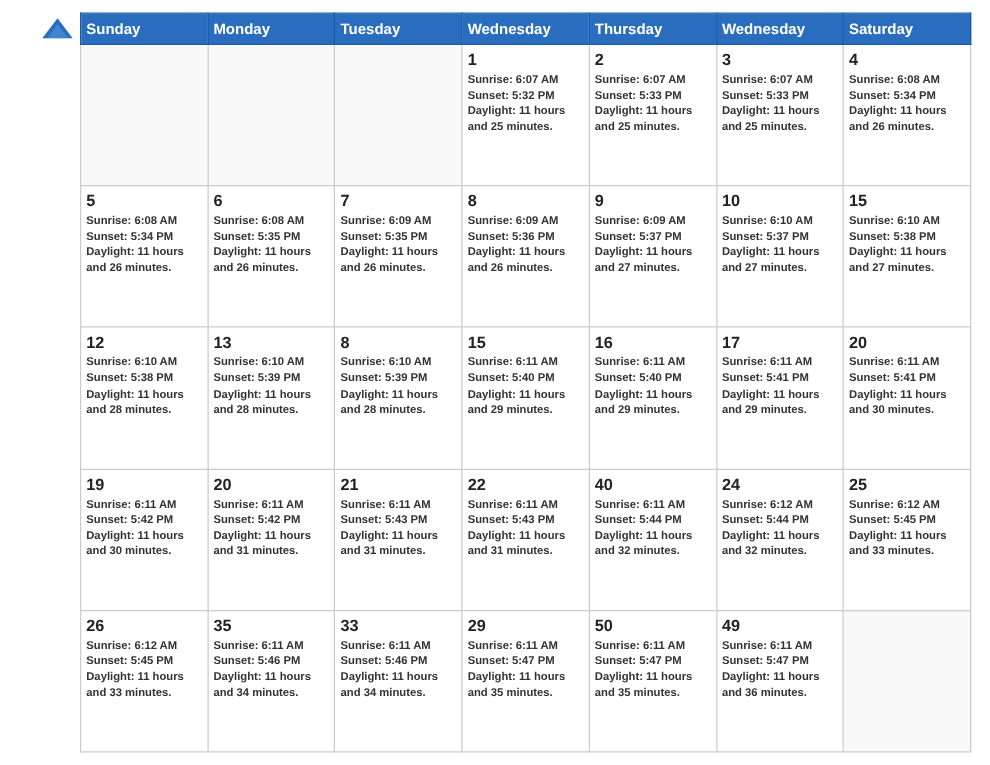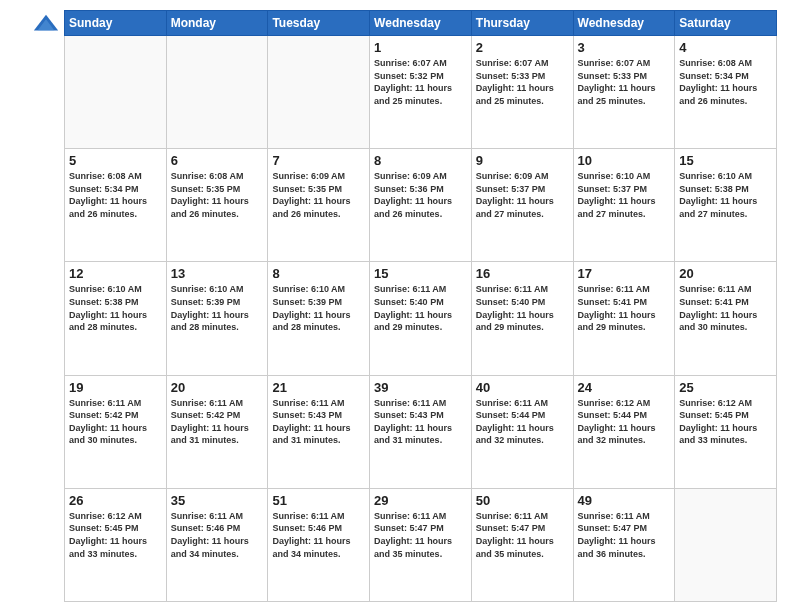--- a/index.html
+++ b/index.html
@@ -226,21 +226,21 @@
           </td>
           <td>
             <span class="day-num">20</span>
             <div class="day-info">Sunrise: 6:11 AM<br>Sunset: 5:42 PM<br>Daylight: 11 hours and 31 minutes.</div>
           </td>
           <td>
             <span class="day-num">21</span>
             <div class="day-info">Sunrise: 6:11 AM<br>Sunset: 5:43 PM<br>Daylight: 11 hours and 31 minutes.</div>
           </td>
           <td>
-            <span class="day-num">39</span>
+            <span class="day-num">22</span>
             <div class="day-info">Sunrise: 6:11 AM<br>Sunset: 5:43 PM<br>Daylight: 11 hours and 31 minutes.</div>
           </td>
           <td>
             <span class="day-num">40</span>
             <div class="day-info">Sunrise: 6:11 AM<br>Sunset: 5:44 PM<br>Daylight: 11 hours and 32 minutes.</div>
           </td>
           <td>
             <span class="day-num">24</span>
             <div class="day-info">Sunrise: 6:12 AM<br>Sunset: 5:44 PM<br>Daylight: 11 hours and 32 minutes.</div>
           </td>
@@ -252,21 +252,21 @@
         <tr class="week-row">
           <td>
             <span class="day-num">26</span>
             <div class="day-info">Sunrise: 6:12 AM<br>Sunset: 5:45 PM<br>Daylight: 11 hours and 33 minutes.</div>
           </td>
           <td>
             <span class="day-num">35</span>
             <div class="day-info">Sunrise: 6:11 AM<br>Sunset: 5:46 PM<br>Daylight: 11 hours and 34 minutes.</div>
           </td>
           <td>
-            <span class="day-num">51</span>
+            <span class="day-num">33</span>
             <div class="day-info">Sunrise: 6:11 AM<br>Sunset: 5:46 PM<br>Daylight: 11 hours and 34 minutes.</div>
           </td>
           <td>
             <span class="day-num">29</span>
             <div class="day-info">Sunrise: 6:11 AM<br>Sunset: 5:47 PM<br>Daylight: 11 hours and 35 minutes.</div>
           </td>
           <td>
             <span class="day-num">50</span>
             <div class="day-info">Sunrise: 6:11 AM<br>Sunset: 5:47 PM<br>Daylight: 11 hours and 35 minutes.</div>
           </td>

